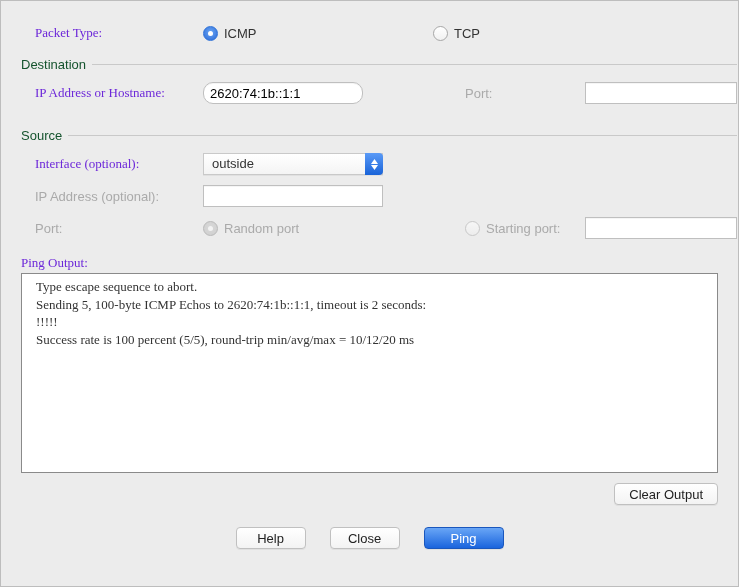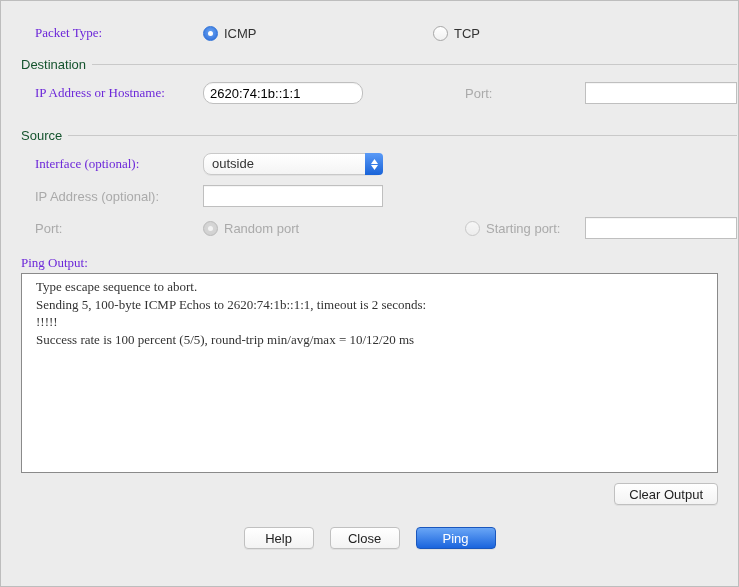--- a/index.html
+++ b/index.html
@@ -88,21 +88,21 @@
     background: #f3f3f3;
   }
   .select-wrap {
     position: relative;
     display: inline-block;
   }
   .select-field {
     width: 180px;
     height: 22px;
     border: 1px solid #c9c9c9;
-    border-radius: 8px;
+    border-radius: 0;
     background: linear-gradient(#ffffff,#f4f4f4);
     padding: 2px 22px 2px 8px;
     font-size: 13px;
     line-height: 16px;
     box-shadow: 0 1px 0 rgba(0,0,0,0.05);
   }
   .select-arrows {
     position: absolute;
     right: 0; top: 0;
     width: 18px; height: 22px;
@@ -139,21 +139,21 @@
     cursor: default;
   }
   .btn-primary {
     border-color: #1a57bd;
     background: linear-gradient(#69a6f6,#1a64dd);
     color: #fff;
   }
   .btn-row {
     display: flex;
     justify-content: center;
-    gap: 16px;
+    gap: 24px;
     margin-top: 22px;
   }
   .right-align { display:flex; justify-content:flex-end; margin-top:10px;}
   .packet-row { display:flex; align-items:center; margin: 6px 0 16px 14px;}
   .pair { display:flex; align-items:center; }
   .col-left { width: 430px; display:flex; align-items:center; }
   .col-right { flex:1; display:flex; align-items:center; }
   .indent { margin-left: 14px; }
 </style>
 </head>

